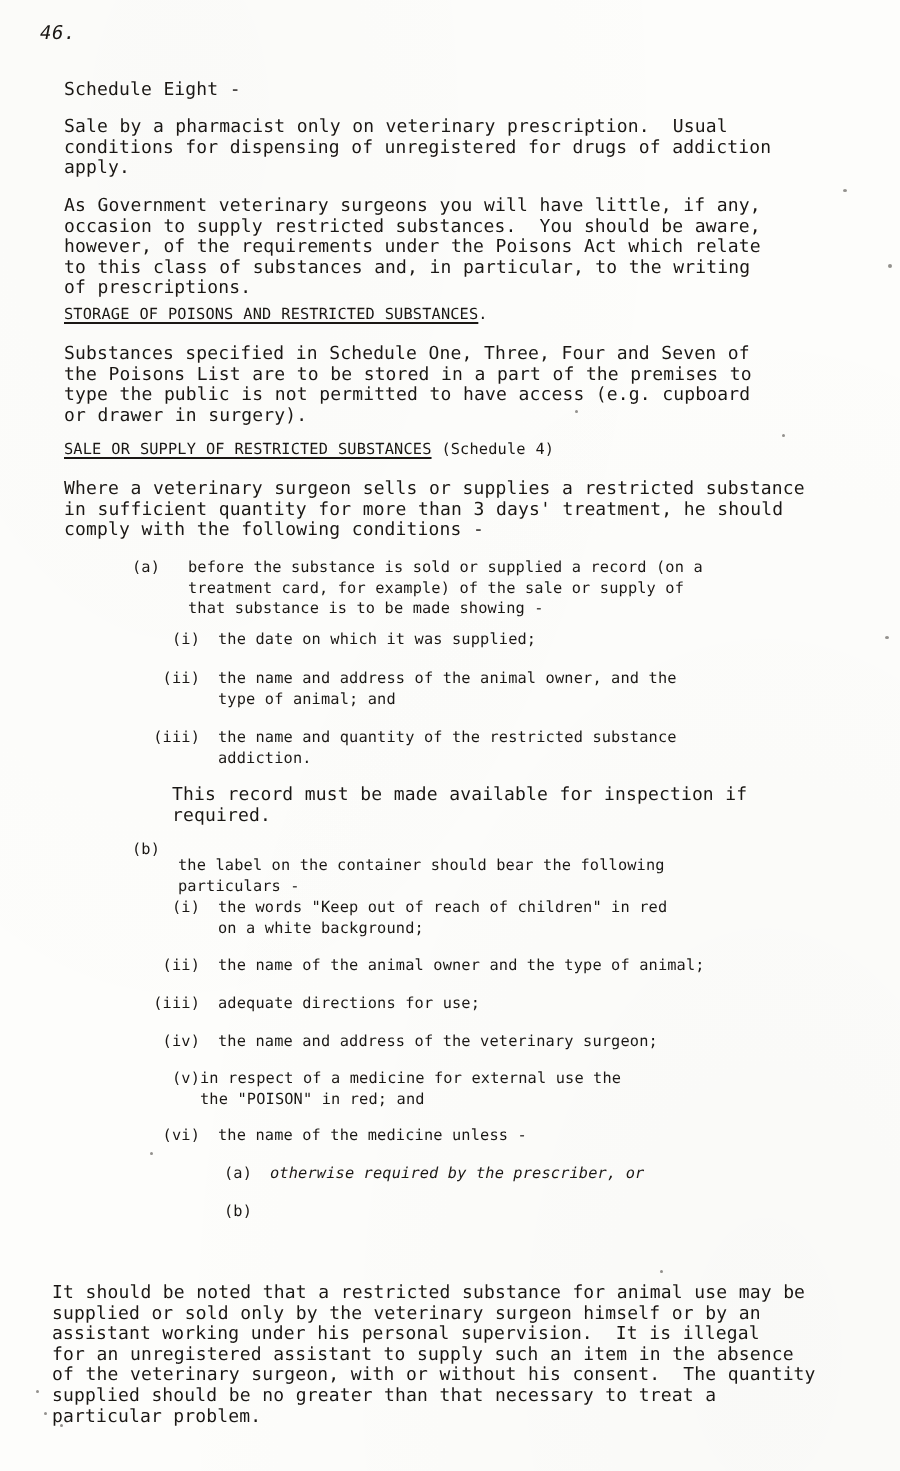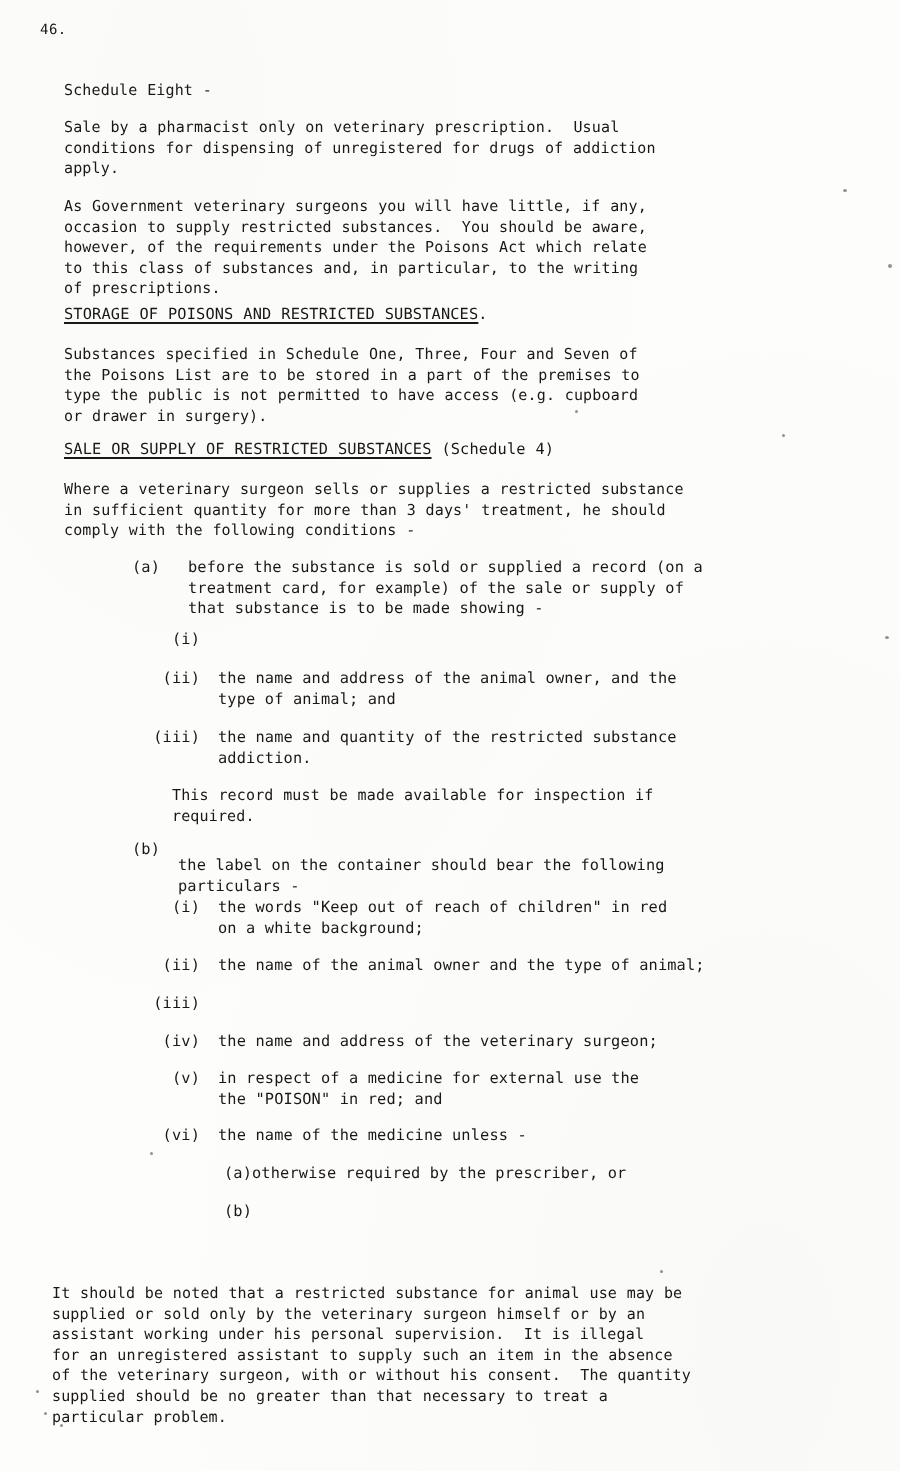--- a/index.html
+++ b/index.html
@@ -24,34 +24,35 @@
     background:
       radial-gradient(ellipse at 20% 8%, rgba(0,0,0,0.012), rgba(0,0,0,0) 55%),
       radial-gradient(ellipse at 85% 92%, rgba(0,0,0,0.015), rgba(0,0,0,0) 60%),
       #fdfdfb;
   }
 
   .folio {
     position: absolute;
     left: 40px;
     top: 22px;
-    font-size: 14px;
+    font-size: 19px;
     letter-spacing: 0.5px;
+    font-style: italic;
   }
 
   .content {
     position: absolute;
     left: 0;
     top: 0;
     width: 900px;
   }
 
   .blk {
     position: absolute;
-    font-size: 15px;
+    font-size: 18px;
     line-height: 20.6px;
     letter-spacing: 0.15px;
     white-space: pre-wrap;
     word-spacing: 0.5px;
   }
 
   .heading {
     font-size: 15.3px;
     line-height: 20.6px;
     letter-spacing: 0.15px;
@@ -128,20 +129,21 @@
 
     <div class="row" style="left:104px; top:557px; width:740px;">
       <span class="marker" style="width:56px;">(a)</span>
       <span class="body" style="margin-left:28px;">before the substance is sold or supplied a record (on a
 treatment card, for example) of the sale or supply of
 that substance is to be made showing -</span>
     </div>
 
     <div class="row" style="left:104px; top:629px; width:740px;">
       <span class="marker" style="width:96px;">(i)</span>
+      <span class="body" style="margin-left:18px;">the date on which it was supplied;</span>
     </div>
 
     <div class="row" style="left:104px; top:668px; width:740px;">
       <span class="marker" style="width:96px;">(ii)</span>
       <span class="body" style="margin-left:18px;">the name and address of the animal owner, and the
 type of animal; and</span>
     </div>
 
     <div class="row" style="left:104px; top:727px; width:740px;">
       <span class="marker" style="width:96px;">(iii)</span>
@@ -164,41 +166,42 @@
 on a white background;</span>
     </div>
 
     <div class="row" style="left:104px; top:955px; width:740px;">
       <span class="marker" style="width:96px;">(ii)</span>
       <span class="body" style="margin-left:18px;">the name of the animal owner and the type of animal;</span>
     </div>
 
     <div class="row" style="left:104px; top:993px; width:740px;">
       <span class="marker" style="width:96px;">(iii)</span>
+      <span class="body" style="margin-left:18px;">adequate directions for use;</span>
     </div>
 
     <div class="row" style="left:104px; top:1031px; width:740px;">
       <span class="marker" style="width:96px;">(iv)</span>
       <span class="body" style="margin-left:18px;">the name and address of the veterinary surgeon;</span>
     </div>
 
     <div class="row" style="left:104px; top:1068px; width:740px;">
       <span class="marker" style="width:96px;">(v)</span>
-      <span class="body" style="margin-left:18px;">in respect of a medicine for external use the
+      <span class="body" style="">in respect of a medicine for external use the
 the "POISON" in red; and</span>
     </div>
 
     <div class="row" style="left:104px; top:1125px; width:740px;">
       <span class="marker" style="width:96px;">(vi)</span>
       <span class="body" style="margin-left:18px;">the name of the medicine unless -</span>
     </div>
 
     <div class="row" style="left:196px; top:1163px; width:650px;">
       <span class="marker" style="width:56px;">(a)</span>
-      <span class="body" style="">otherwise required by the prescriber, or</span>
+      <span class="body" style="margin-left:18px;font-style:italic;">otherwise required by the prescriber, or</span>
     </div>
 
     <div class="row" style="left:196px; top:1201px; width:650px;">
       <span class="marker" style="width:56px;">(b)</span>
     </div>
 
     <div class="blk" style="left:52px; top:1283px; width:820px;">It should be noted that a restricted substance for animal use may be
 supplied or sold only by the veterinary surgeon himself or by an
 assistant working under his personal supervision.  It is illegal
 for an unregistered assistant to supply such an item in the absence

